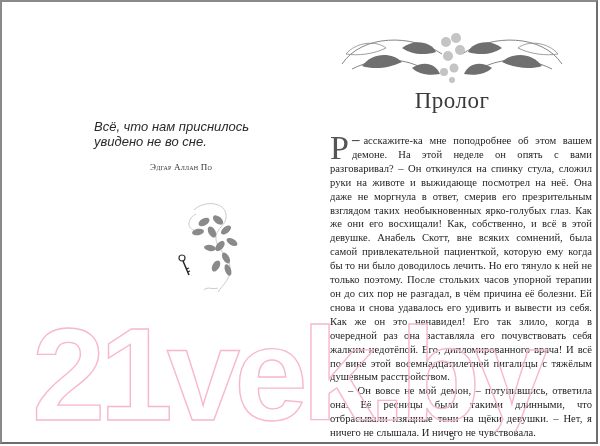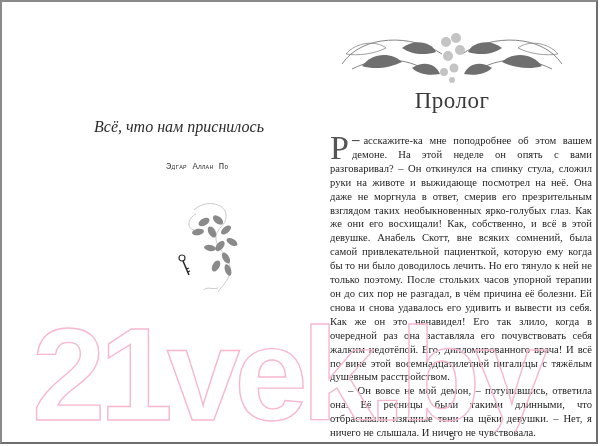--- a/index.html
+++ b/index.html
@@ -9,27 +9,27 @@
     border-top: 2px solid #8a8a8a; border-left: 2px solid #8a8a8a;
     border-right: 2px solid #6e6e6e; border-bottom: 2px solid #6e6e6e;
     box-sizing: border-box; background: #fff;
   }
   .page { position: absolute; top: 0; height: 100%; }
   .page-left { left: 0; width: 300px; }
   .page-right { left: 300px; width: 300px; }
 
   .epigraph {
     position: absolute; left: 92px; top: 117px; width: 130px;
-    font-family: Liberation Serif, serif; font-style: italic;
-    font-size: 16px; line-height: 15px; color: #2a2a2a;
+    font-family: Liberation Sans, sans-serif; font-style: italic;
+    font-size: 13px; line-height: 15px; color: #2a2a2a;
   }
   .epigraph-line { display: block; white-space: nowrap; }
   .epigraph-author {
-    position: absolute; left: 164px; top: 160px;
-    font-family: Liberation Mono, monospace; font-variant: small-caps;
+    position: absolute; left: 148px; top: 160px;
+    font-family: Liberation Serif, serif; font-variant: small-caps;
     font-size: 9px; color: #333; white-space: nowrap; letter-spacing: 0.2px;
   }
   .left-ornament { position: absolute; left: 172px; top: 198px; width: 80px; height: 95px; }
 
   .head-ornament { position: absolute; left: 30px; top: 22px; width: 240px; height: 60px; }
   .chapter-title {
     position: absolute; left: 0; width: 300px; top: 86px; text-align: center;
     font-family: "Liberation Serif", serif; font-size: 23px; color: #3a3a3a;
     letter-spacing: 0.5px;
   }
@@ -57,20 +57,21 @@
   }
 </style>
 </head>
 <body>
 
 <div class="spread">
 
   <div class="page page-left">
     <div class="epigraph">
       <span class="epigraph-line">Всё, что нам приснилось</span>
+      <span class="epigraph-line">увидено не во сне.</span>
     </div>
     <div class="epigraph-author">Эдгар Аллан По</div>
 
     <svg class="left-ornament" viewBox="0 0 80 95">
       <g fill="none" stroke="#bdbdbd" stroke-width="0.8">
         <path d="M20 10 C30 0, 50 2, 52 14 C54 26, 40 28, 42 40 C44 52, 58 56, 56 72 C55 80, 48 86, 44 92"></path>
         <path d="M22 14 C14 18, 12 28, 20 30"></path>
         <path d="M44 88 C38 90, 34 86, 30 90"></path>
       </g>
       <g fill="#8a8a8a">

